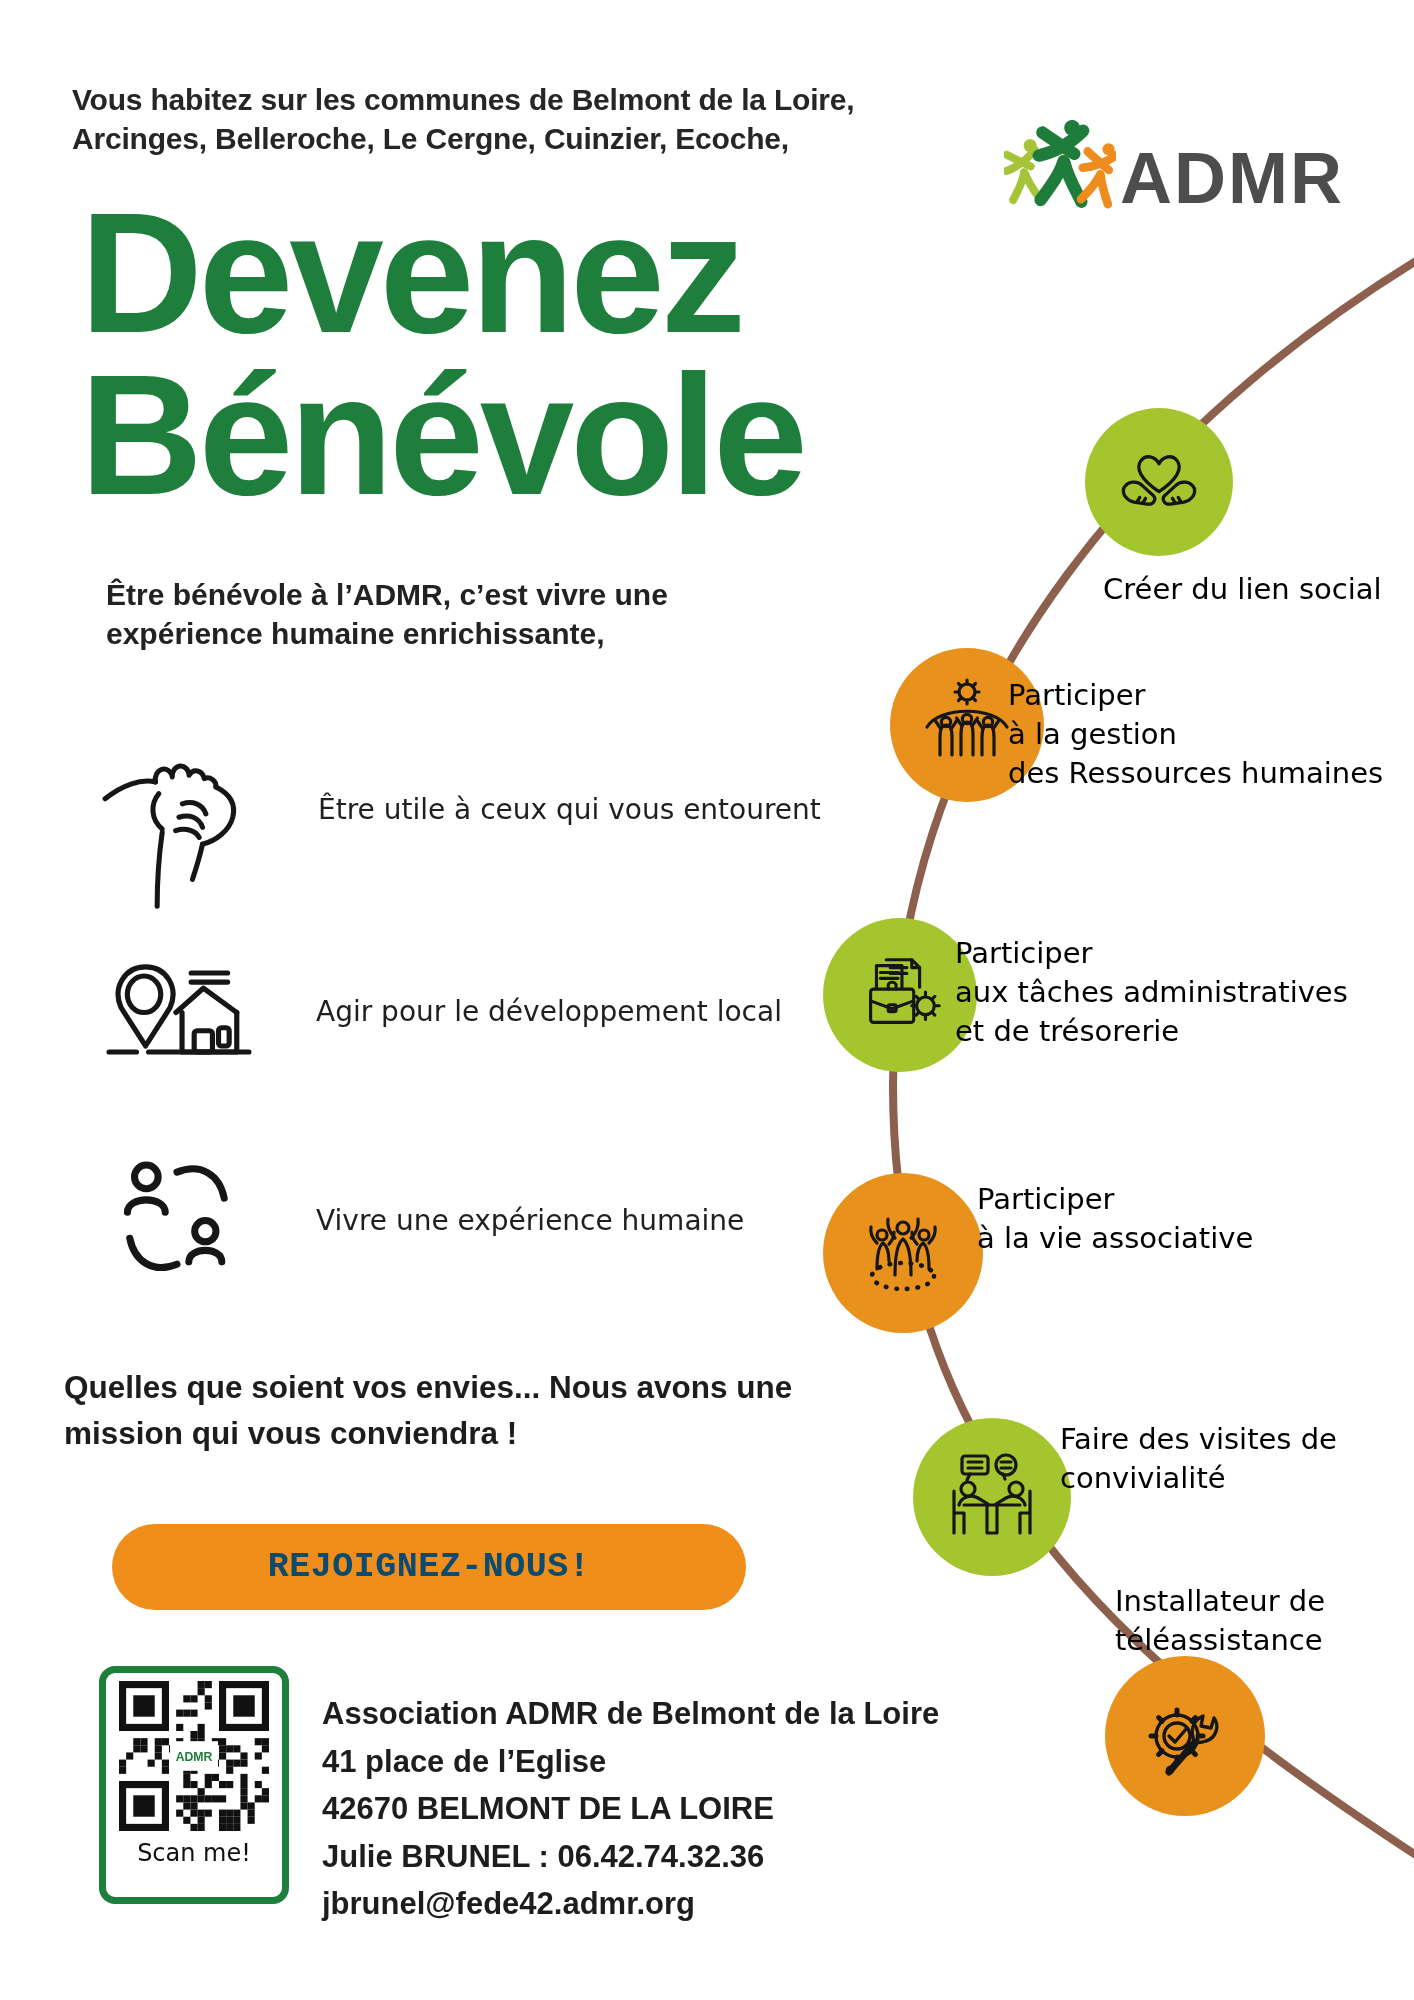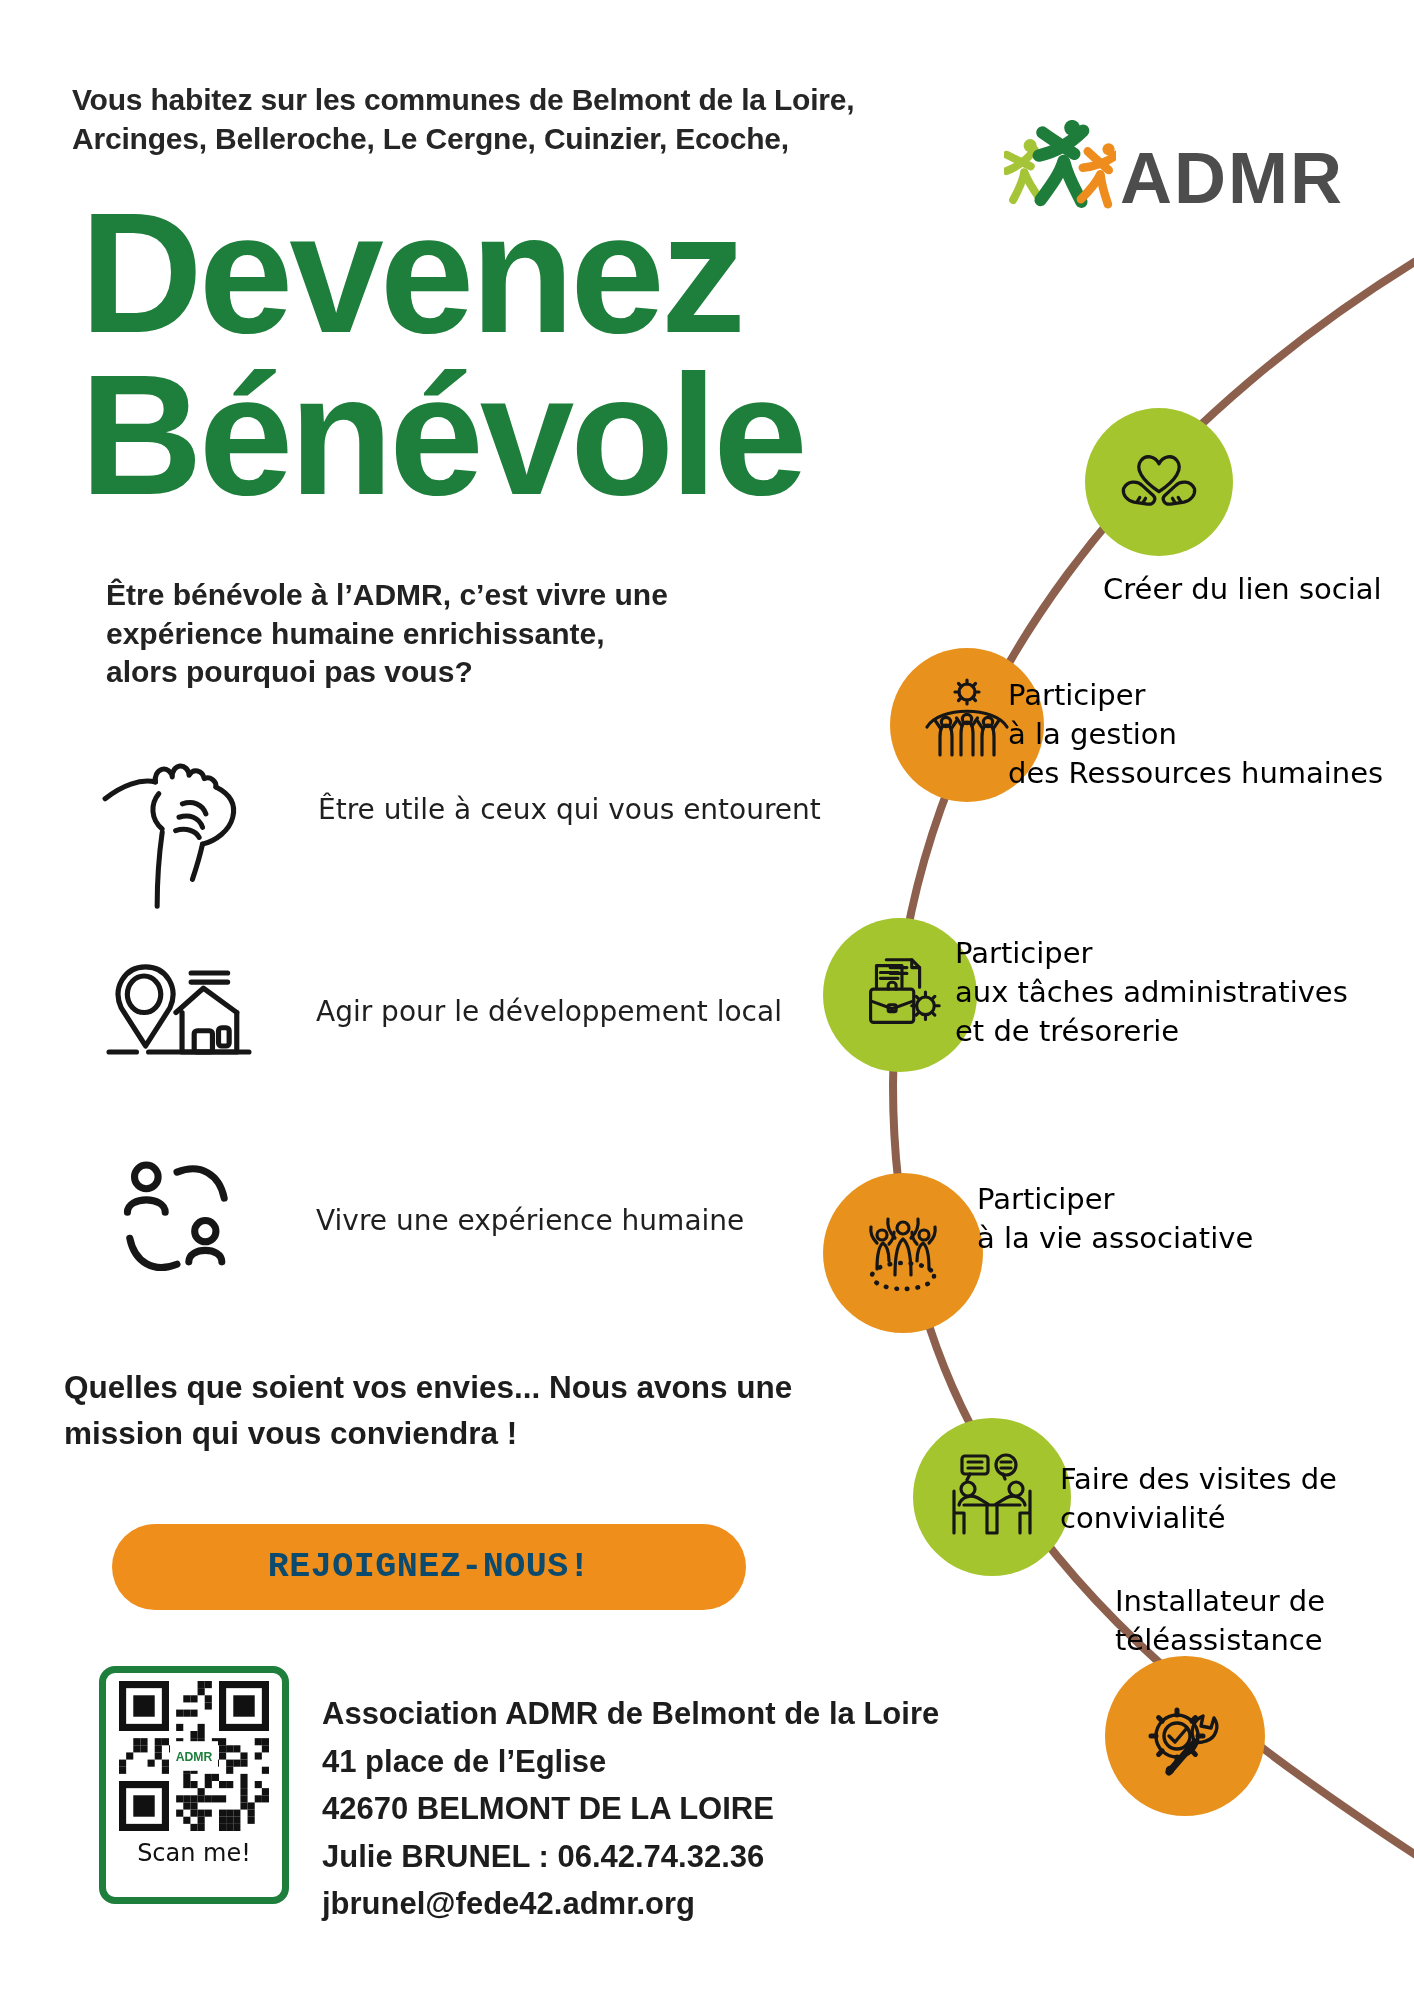--- a/index.html
+++ b/index.html
@@ -93,21 +93,20 @@
   </div>
 
   <div class="abs title">
     <div>Devenez</div>
     <div>Bénévole</div>
   </div>
 
   <div class="abs subtitle">
     <div>Être bénévole à l’ADMR, c’est vivre une</div>
     <div>expérience humaine enrichissante,</div>
-    <div>alors pourquoi pas vous?</div>
   </div>
 
   <svg class="abs b-icon" style="left:95px;top:745px;" width="168" height="168" viewBox="0 0 100 100">
     <g class="icon-stroke" stroke-width="3">
       <path d="M6 32 C 16 24 27 20 36 22"></path>
       <path d="M36 22 a5 6 0 0 1 10 -3 a5 6 0 0 1 10 -1 a5 6 0 0 1 9 2 a5 5 0 0 1 7 5"></path>
       <path d="M72 25 C 80 29 84 35 82 43 C 80 51 72 57 64 59"></path>
       <path d="M52 35 C 58 33 64 35 66 41"></path>
       <path d="M50 43 C 56 41 62 43 64 49"></path>
       <path d="M48 51 C 54 49 60 51 62 55"></path>
@@ -378,21 +377,21 @@
         <path d="M17 58 C19 50 29 47 36 51 L46 57"></path>
         <circle cx="74" cy="42" r="7"></circle>
         <path d="M83 58 C81 50 71 47 64 51 L54 57"></path>
         <path d="M22 58 H78"></path>
         <path d="M45 58 V86 H55 V58"></path>
         <path d="M12 44 V86 M12 66 H22 M22 66 V86"></path>
         <path d="M88 44 V86 M88 66 H78 M78 66 V86"></path>
       </g>
     </svg>
   </div>
-  <div class="abs m-label" style="left:1060px;top:1420px;width:320px;margin-top:40px;">
+  <div class="abs m-label" style="left:1060px;top:1420px;width:320px;">
     <div>Faire des visites de</div>
     <div>convivialité</div>
   </div>
 
   <div class="abs mission-circle orange" style="left:1105px;top:1656px;width:160px;height:160px;">
     <svg width="100" height="100" viewBox="0 0 100 100">
       <g class="icon-stroke" stroke-width="3.4" stroke="#1c1205">
         <circle cx="42" cy="50" r="21"></circle>
         <circle cx="42" cy="50" r="13"></circle>
         <path d="M42 24 V29 M42 71 V76 M16 50 H21 M63 50 H68 M23.6 31.6 L27.2 35.2 M56.8 64.8 L60.4 68.4 M60.4 31.6 L56.8 35.2 M27.2 64.8 L23.6 68.4" stroke-width="5"></path>

